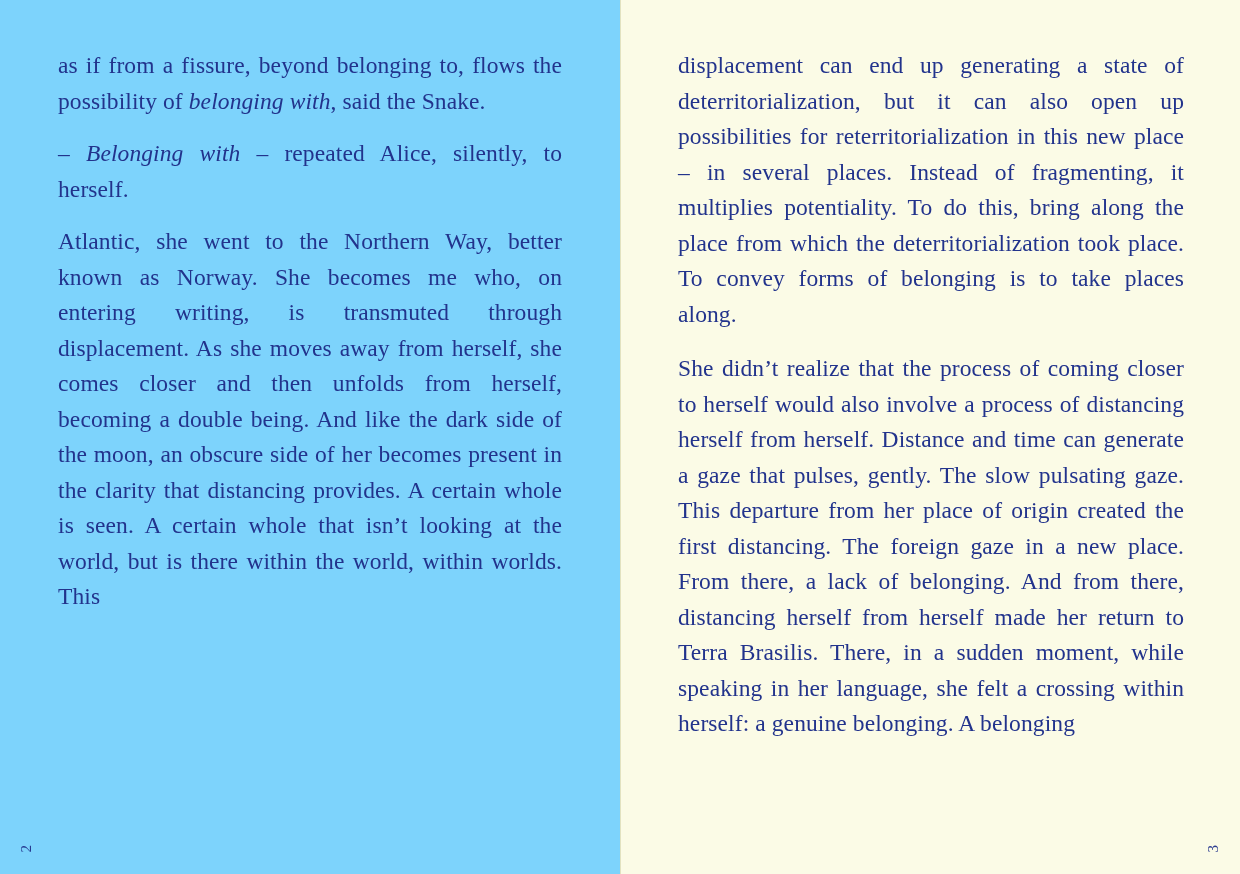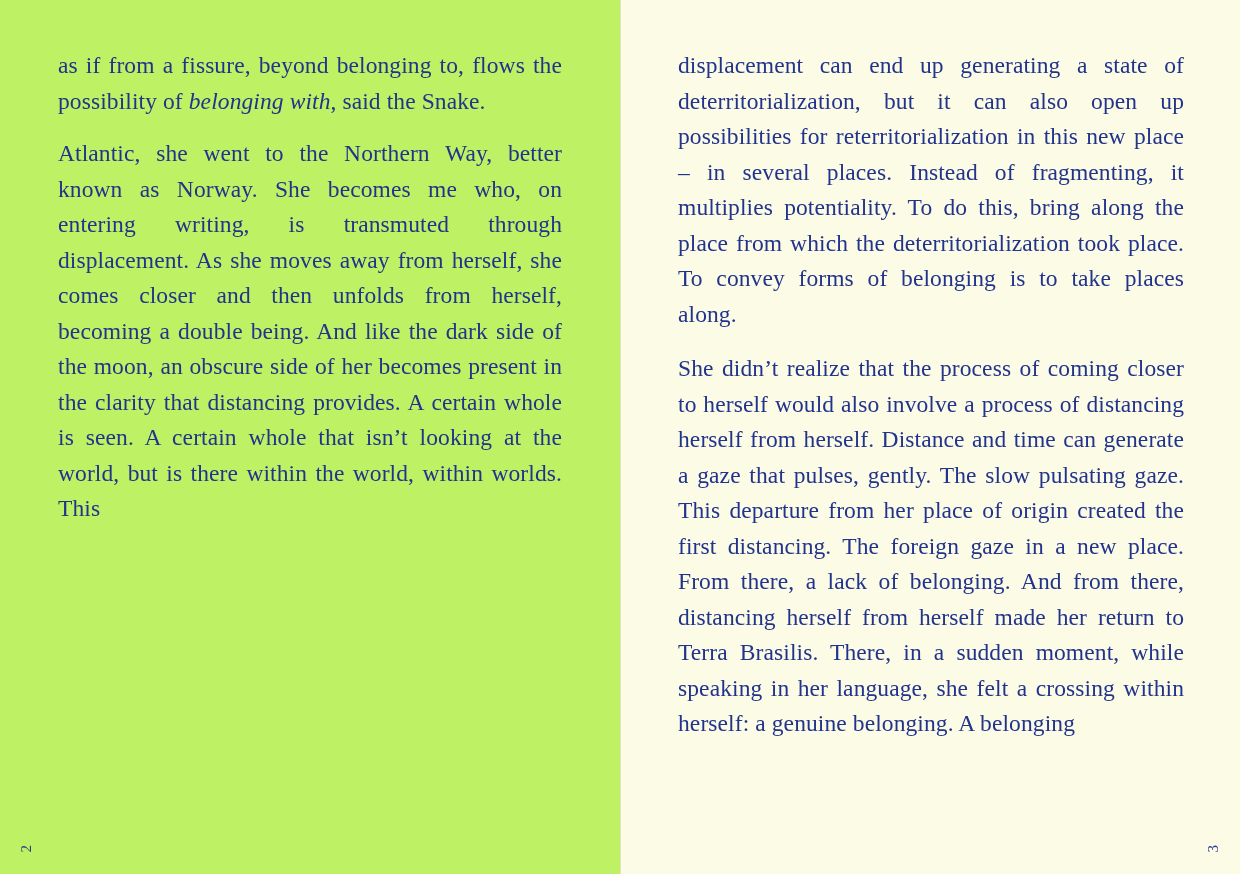--- a/index.html
+++ b/index.html
@@ -21,21 +21,21 @@
     display: flex;
     flex-direction: row;
   }
   .page {
     position: relative;
     box-sizing: border-box;
     height: 874px;
   }
   .page-left {
     width: 620px;
-    background: #bef264;
+    background: #7dd3fc;
     padding: 48px 58px 0 58px;
   }
   .page-right {
     width: 620px;
     background: #fbfbe6;
     padding: 48px 56px 0 58px;
   }
   .gutter {
     position: absolute;
     top: 0;
@@ -83,20 +83,21 @@
   }
 </style>
 </head>
 <body>
 
 <div class="spread">
 
   <div class="page page-left">
     <div class="col">
       <p>as if from a fissure, beyond belonging to, flows the possibility of <em>belonging with</em>, said the Snake.</p>
+      <p>– <em>Belonging with</em> – repeated Alice, silently, to herself.</p>
       <p>Atlantic, she went to the Northern Way, better known as Norway. She becomes me who, on entering writing, is transmuted through displacement. As she moves away from herself, she comes closer and then unfolds from herself, becoming a double being. And like the dark side of the moon, an obscure side of her becomes present in the clarity that distancing provides. A certain whole is seen. A certain whole that isn’t looking at the world, but is there within the world, within worlds. This</p>
     </div>
     <div class="folio folio-left">2</div>
   </div>
 
   <div class="page page-right">
     <div class="col">
       <p>displacement can end up generating a state of deterritorialization, but it can also open up possibilities for reterritorialization in this new place – in several places. Instead of fragmenting, it multiplies potentiality. To do this, bring along the place from which the deterritorialization took place. To convey forms of belonging is to take places along.</p>
       <p>She didn’t realize that the process of coming closer to herself would also involve a process of distancing herself from herself. Distance and time can generate a gaze that pulses, gently. The slow pulsating gaze. This departure from her place of origin created the first distancing. The foreign gaze in a new place. From there, a lack of belonging. And from there, distancing herself from herself made her return to Terra Brasilis. There, in a sudden moment, while speaking in her language, she felt a crossing within herself: a genuine belonging. A belonging</p>
     </div>

